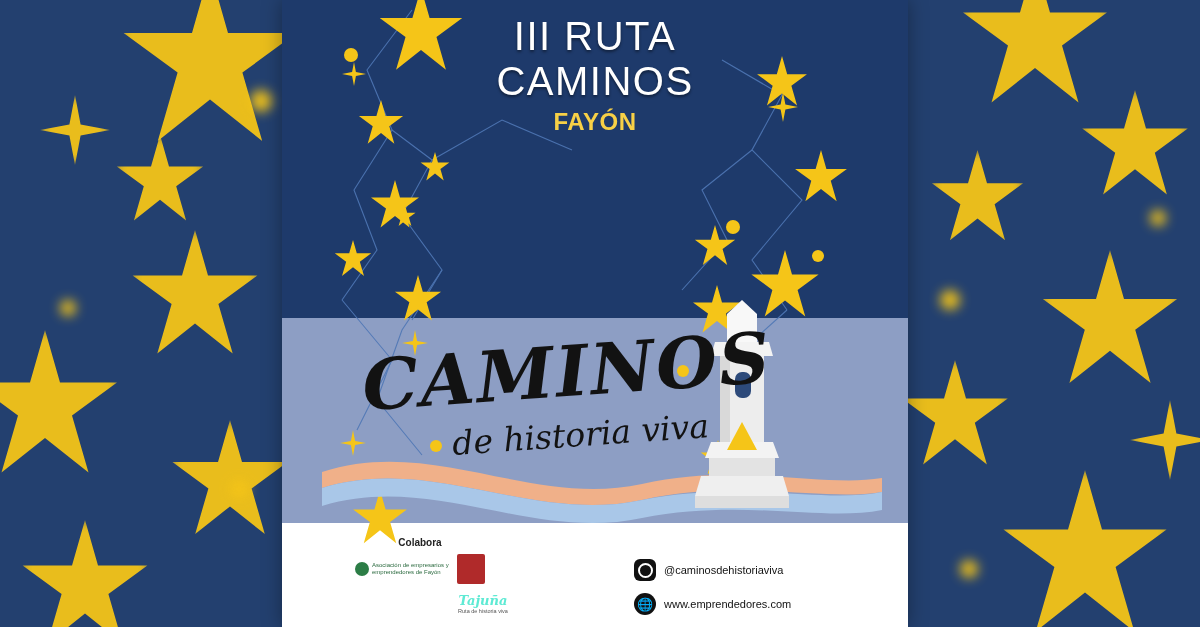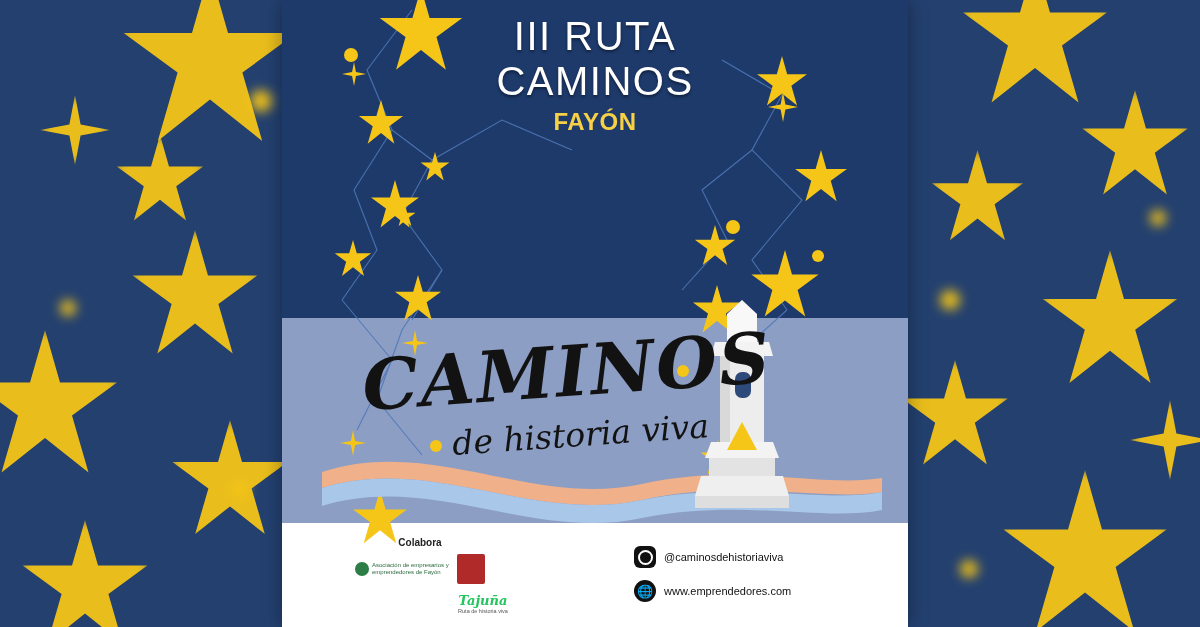--- a/index.html
+++ b/index.html
@@ -222,32 +222,32 @@
     position: absolute;
     left: 88px;
     top: 56px;
     width: 110px;
     text-align: center;
   }
   .tajuna .tname {
     font-family: "DejaVu Serif", serif;
     font-style: italic;
     font-size: 13px;
-    color: #22c55e;
+    color: #5eead4;
     font-weight: bold;
   }
   .tajuna .tsub {
     font-size: 5.5px;
     color: #555;
   }
 
   .contacts {
     position: absolute;
     left: 352px;
-    top: 23px;
+    top: 36px;
   }
   .contact-row {
     display: flex;
     align-items: center;
     gap: 8px;
     margin-bottom: 12px;
   }
   .contact-row .txt {
     font-size: 11px;
     color: #111;

